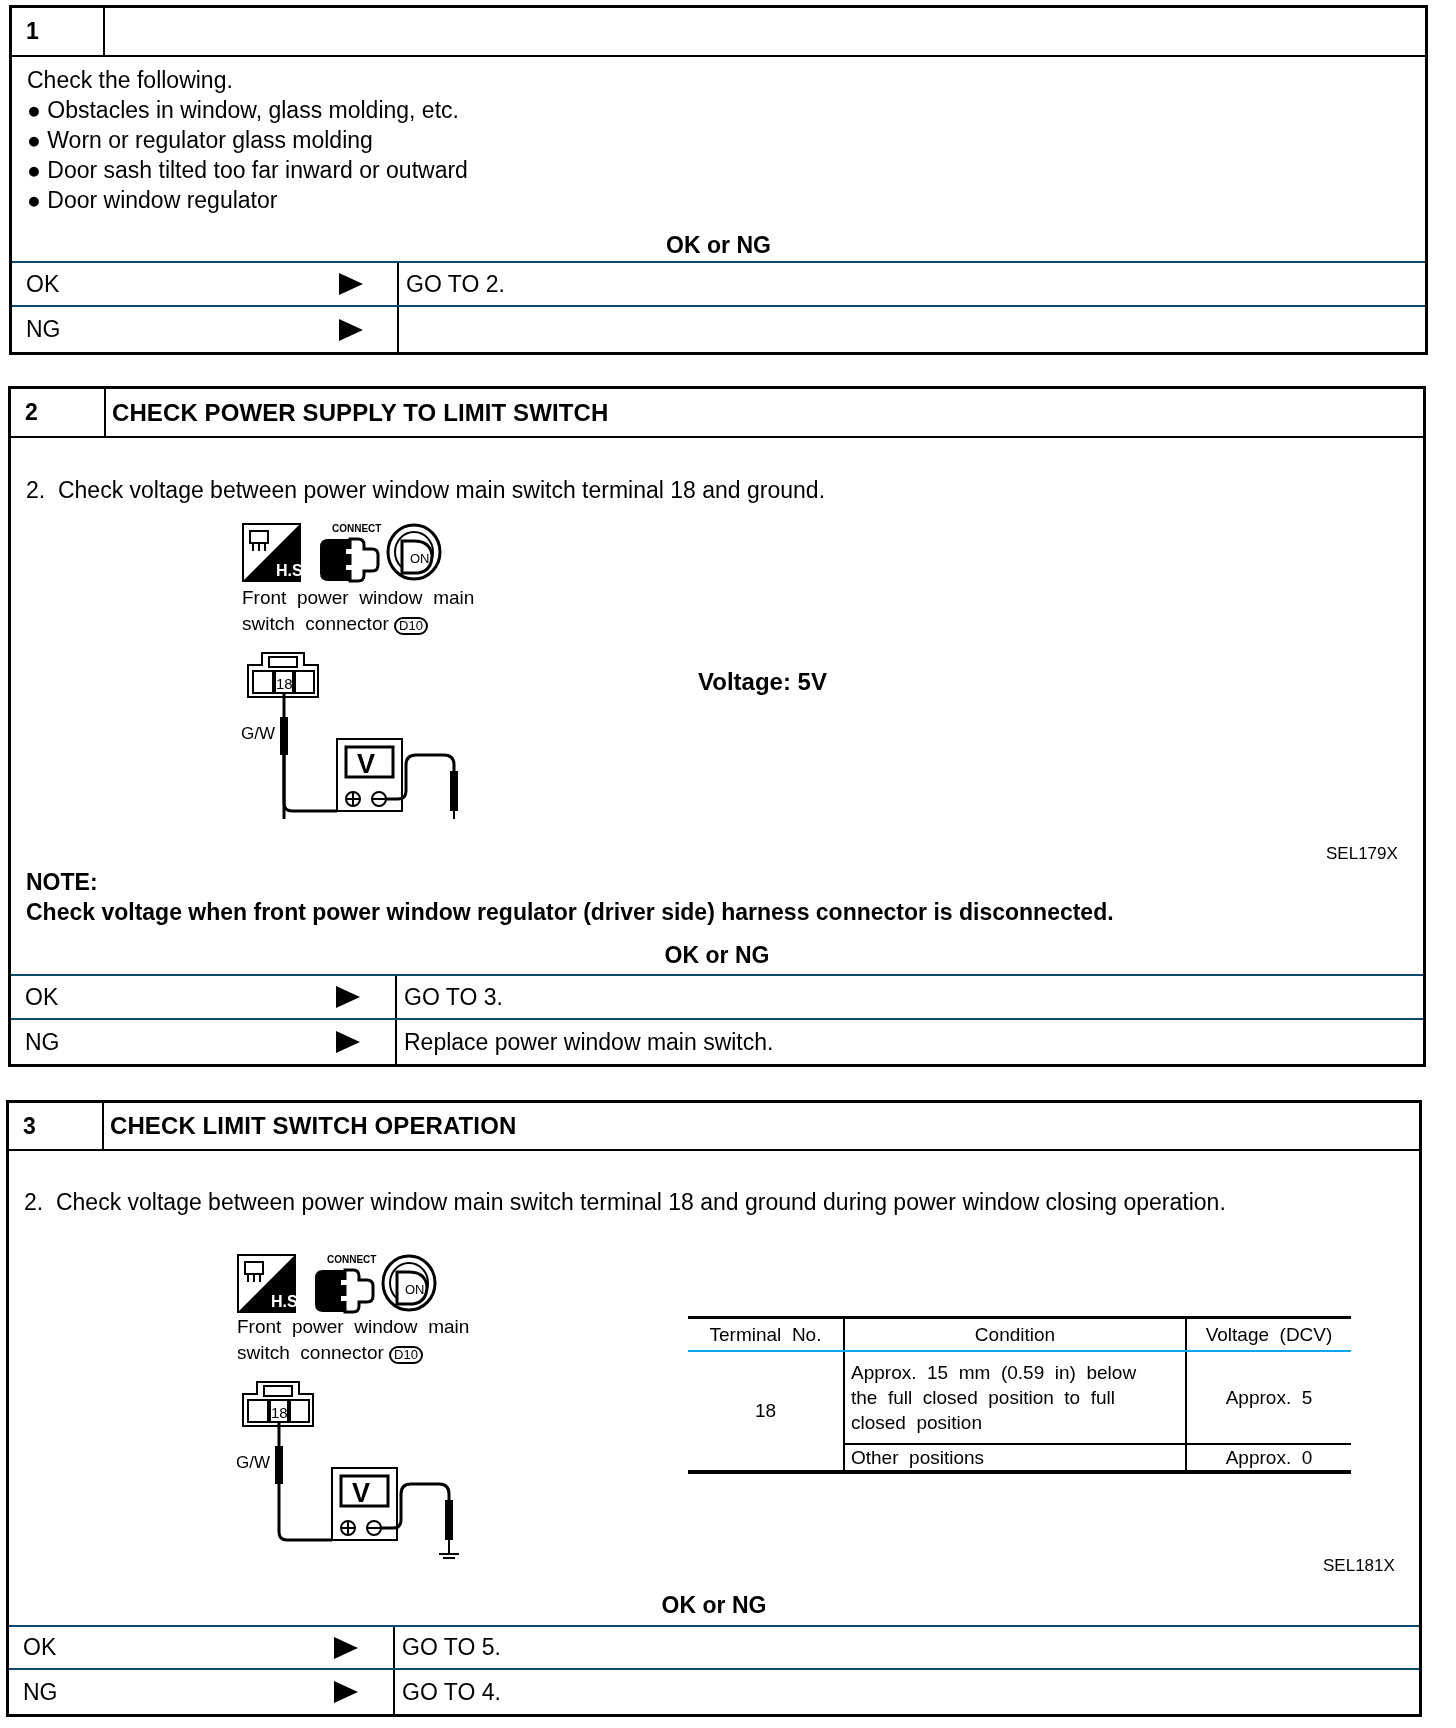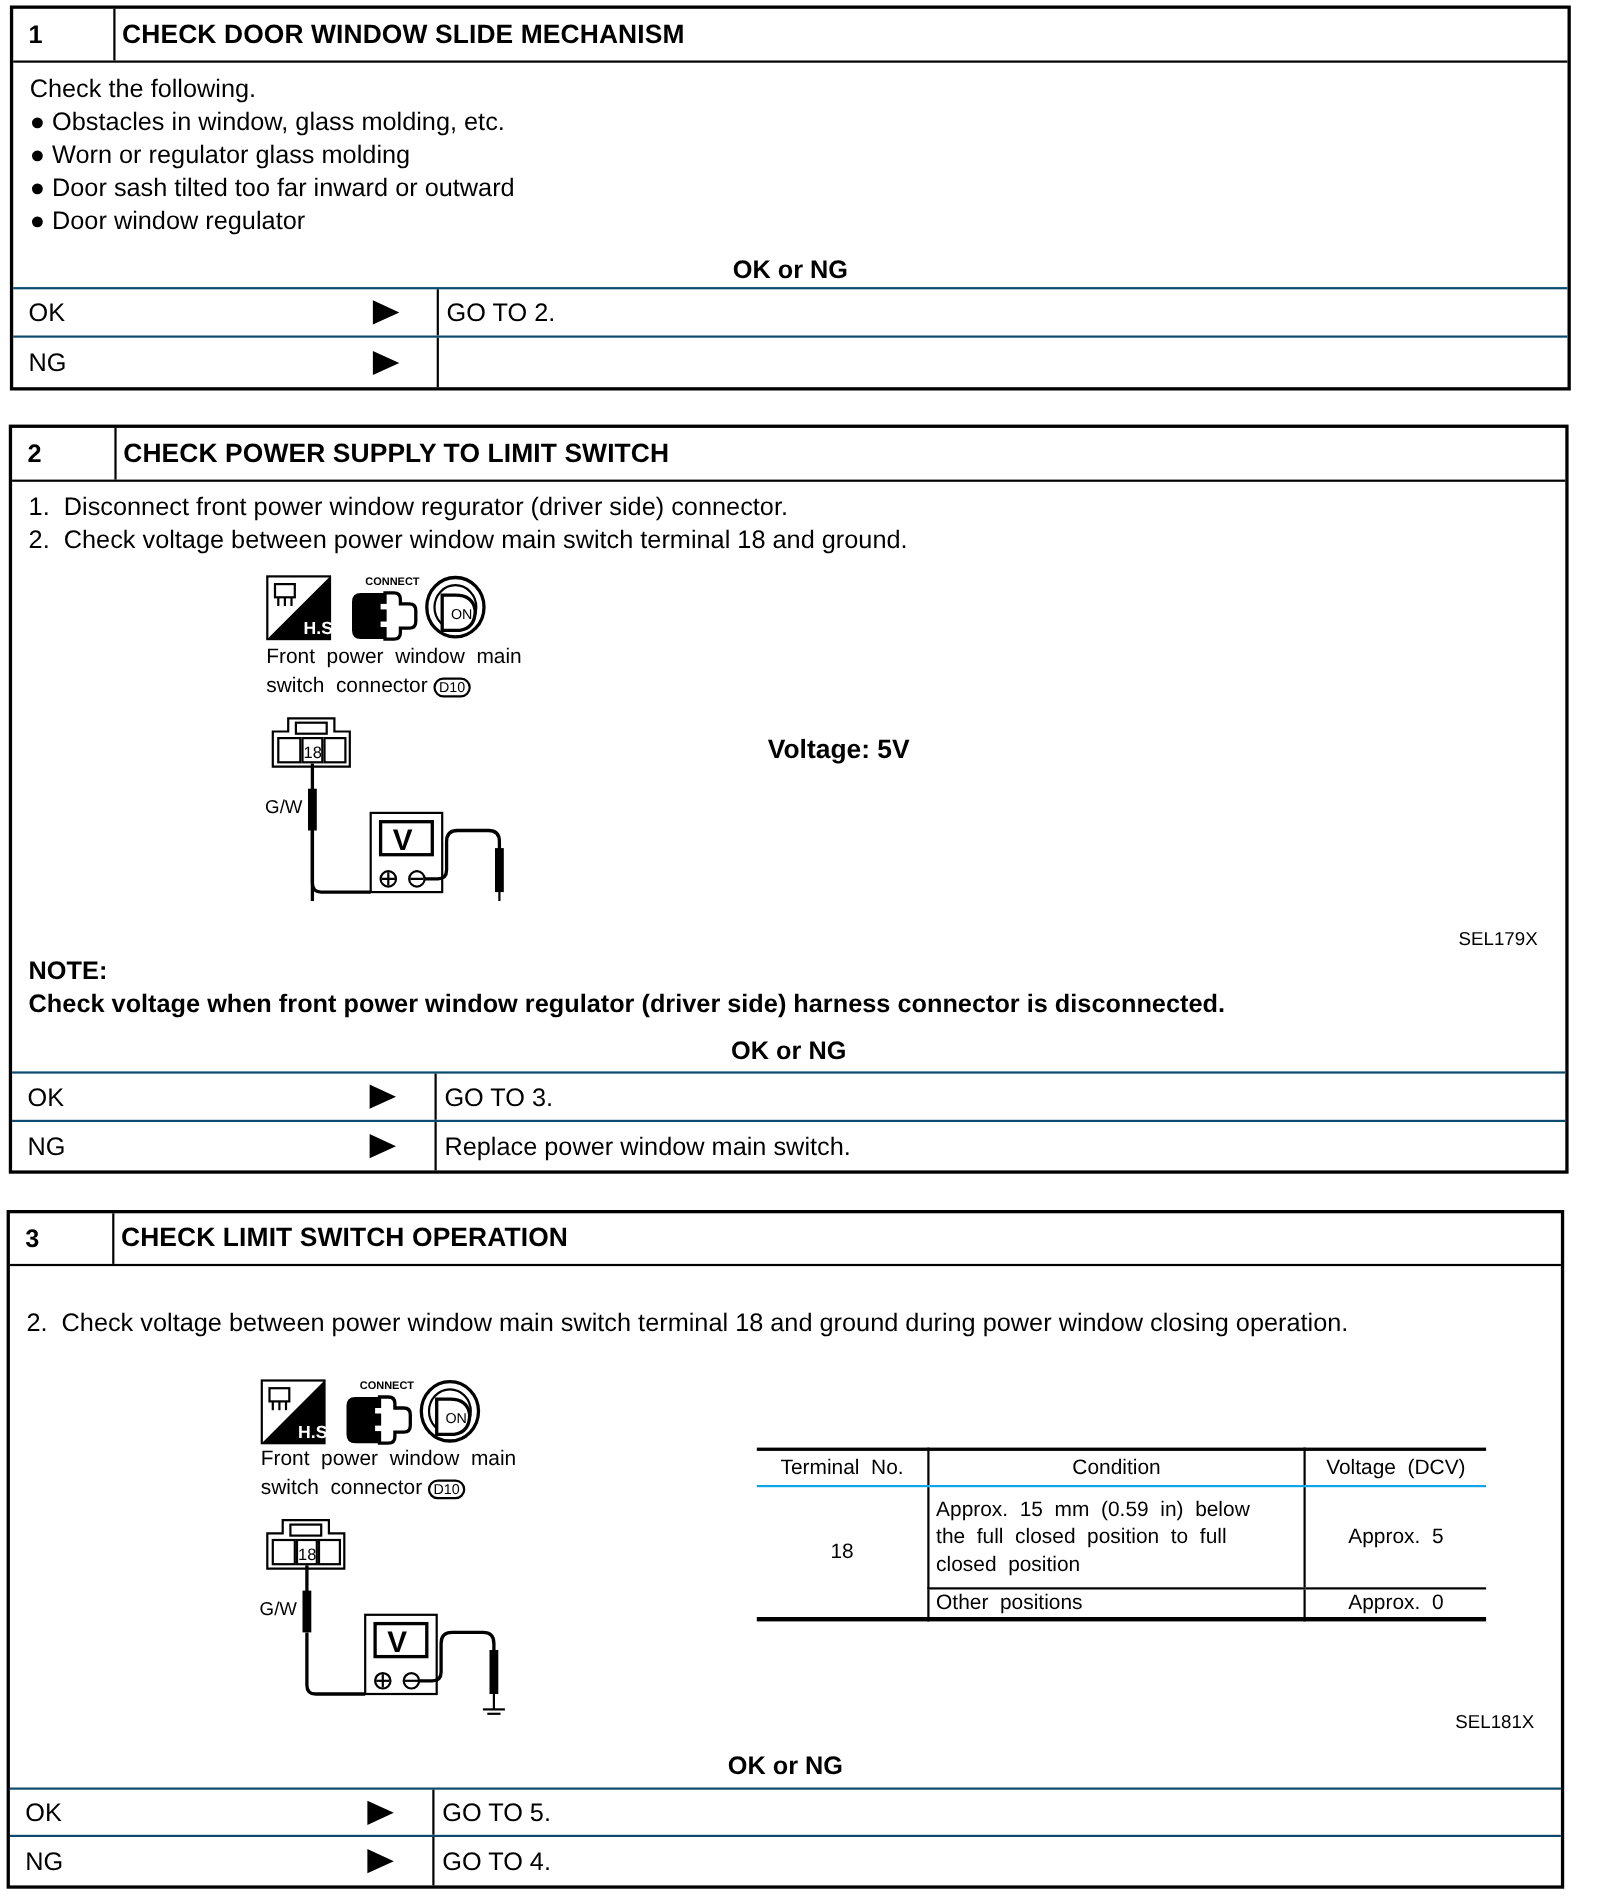--- a/index.html
+++ b/index.html
@@ -27,21 +27,20 @@
   table.spec th { height:31px; border-bottom:2px solid #0ea5e9; }
   table.spec td.c { text-align:center; }
   table.spec .vl { border-left:2px solid #000; }
 </style>
 </head>
 <body>
 
 <div class="sec" style="left:9px; top:5px; width:1419px; height:350px;">
   <div class="hdr" style="height:47px;">
     <div class="num" style="width:93px;">1</div>
-    <div class="title" style="left:93px;">CHECK DOOR WINDOW SLIDE MECHANISM</div>
   </div>
   <div class="txt" style="left:15px; top:57px;">Check the following.</div>
   <div>
     <div class="txt" style="left:15px; top:87px;"><span>●&nbsp;</span><span>Obstacles in window, glass molding, etc.</span></div>
     <div class="txt" style="left:15px; top:117px;"><span>●&nbsp;</span><span>Worn or regulator glass molding</span></div>
     <div class="txt" style="left:15px; top:147px;"><span>●&nbsp;</span><span>Door sash tilted too far inward or outward</span></div>
     <div class="txt" style="left:15px; top:177px;"><span>●&nbsp;</span><span>Door window regulator</span></div>
   </div>
   <div class="okng" style="top:224px;">OK or NG</div>
   <div class="row" style="top:253px; height:44px;">
@@ -55,21 +54,20 @@
     <div class="arrow" style="left:327px;"></div>
     <div class="div" style="left:385px;"></div>
   </div>
 </div>
 
 <div class="sec" style="left:8px; top:386px; width:1418px; height:681px;">
   <div class="hdr" style="height:47px;">
     <div class="num" style="width:95px;">2</div>
     <div class="title" style="left:95px;">CHECK POWER SUPPLY TO LIMIT SWITCH</div>
   </div>
-  <div class="txt" style="left:15px; top:56px; white-space:pre;">1.  Disconnect front power window regurator (driver side) connector.</div>
   <div class="txt" style="left:15px; top:86px; white-space:pre;">2.  Check voltage between power window main switch terminal 18 and ground.</div>
 
   <div class="fig" style="left:225px; top:130px; width:290px; height:300px;">
     <svg width="290" height="300" viewBox="0 0 290 300">
 
       <g>
         <rect x="7" y="5" width="57" height="57" fill="#fff" stroke="#000" stroke-width="2"></rect>
         <polygon points="64,5 64,62 7,62" fill="#000"></polygon>
         <rect x="14" y="12" width="18" height="12" fill="none" stroke="#000" stroke-width="2"></rect>
         <line x1="17" y1="24" x2="17" y2="32" stroke="#000" stroke-width="2"></line>

